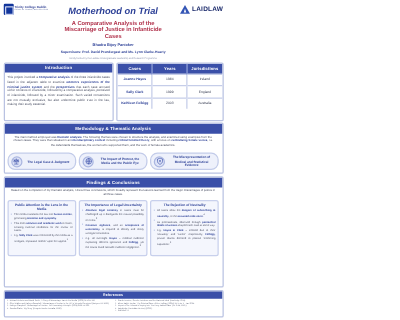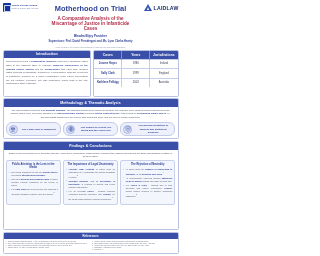--- a/index.html
+++ b/index.html
@@ -28,21 +28,21 @@
     content: ""; position: absolute; left: 1.5px; top: 1.5px;
     width: 5px; height: 5px; border: 0.5px solid #c9d2ee; border-radius: 0.5px;
   }
   .tcd-words { display: flex; flex-direction: column; gap: 0.5px; padding-top: 1px; }
   .tcd-l1 { font-size: 2.4px; color: #23348c; font-weight: bold; letter-spacing: 0.05px; }
   .tcd-l2 { font-size: 1.5px; color: #6d7aa6; letter-spacing: 0.02px; }
 
   .title-block { flex: 1; text-align: center; padding-top: 3px; }
   .poster-title {
     font-size: 7.4px; font-weight: bold; color: #2b3f96;
-    letter-spacing: 0.02px; line-height: 1;
+    letter-spacing: 0.02px; line-height: 1; font-style: italic;
   }
   .poster-subtitle {
     font-size: 4.6px; font-weight: bold; color: #b0304a;
     margin-top: 3.2px; line-height: 1.1;
   }
   .author {
     font-size: 3.1px; font-weight: bold; color: #2b3f96; margin-top: 3.4px;
   }
   .supervisors {
     font-size: 2.7px; font-weight: bold; color: #2b3f96; margin-top: 2.2px;

